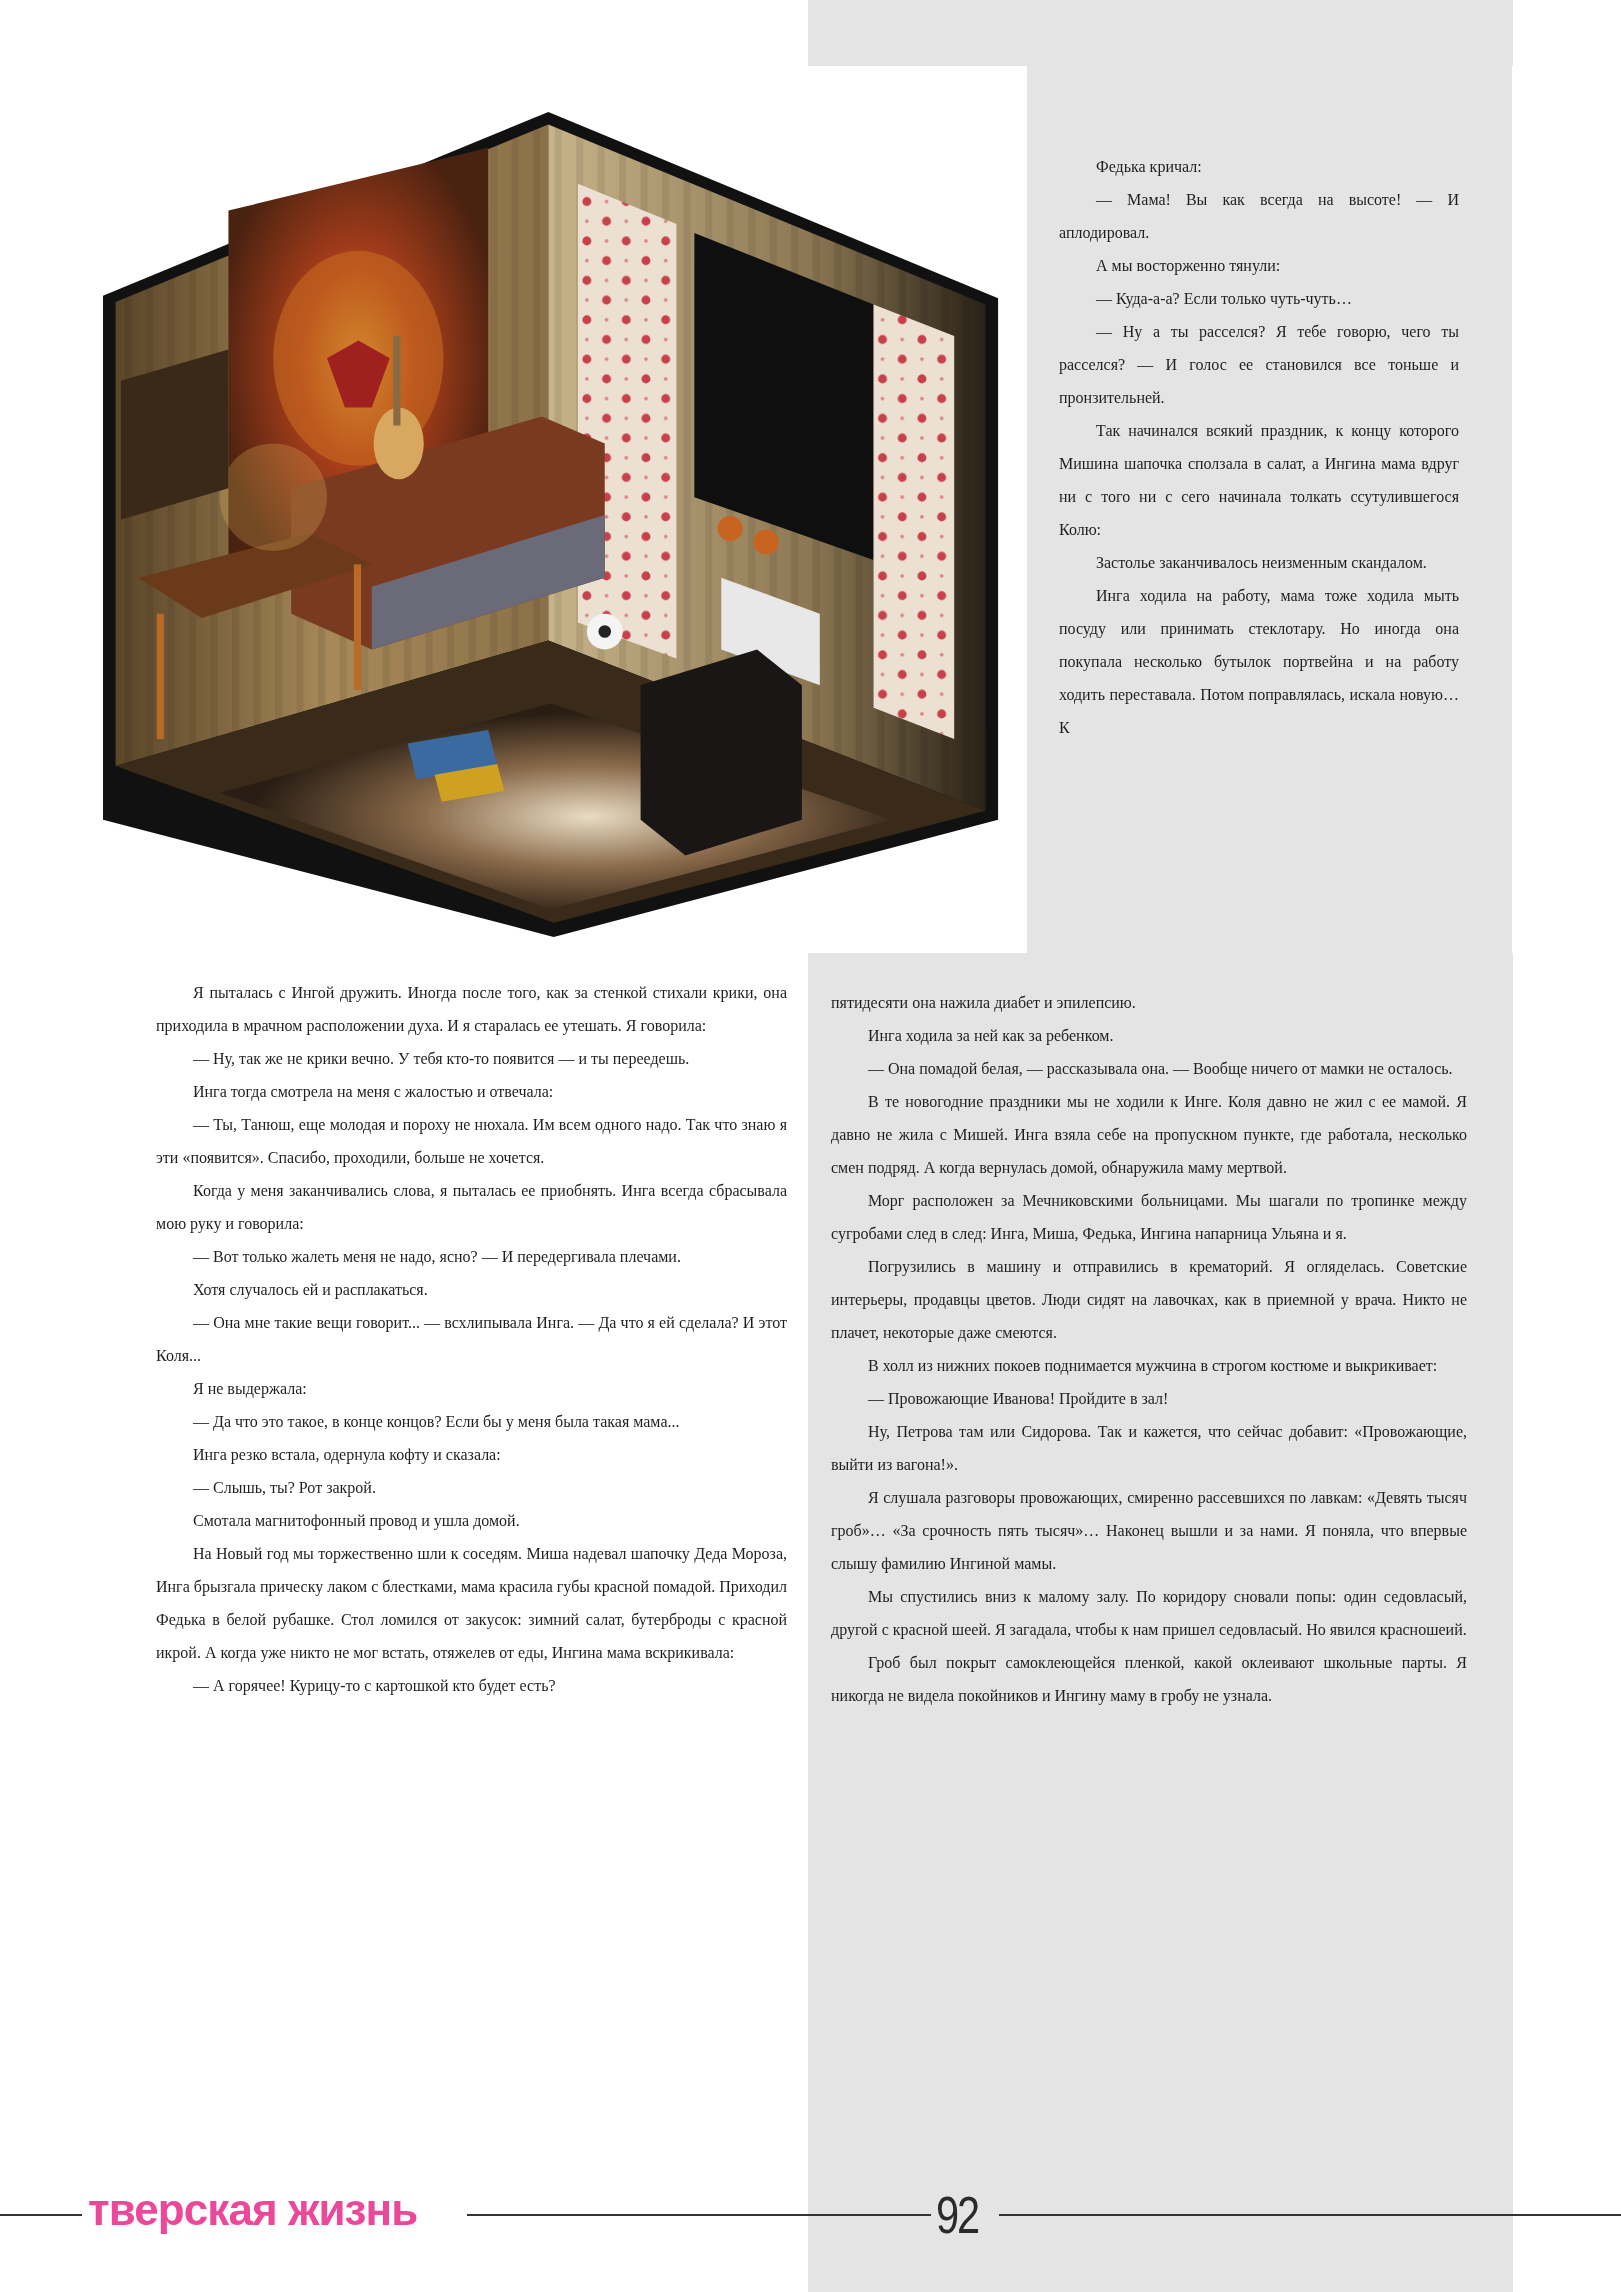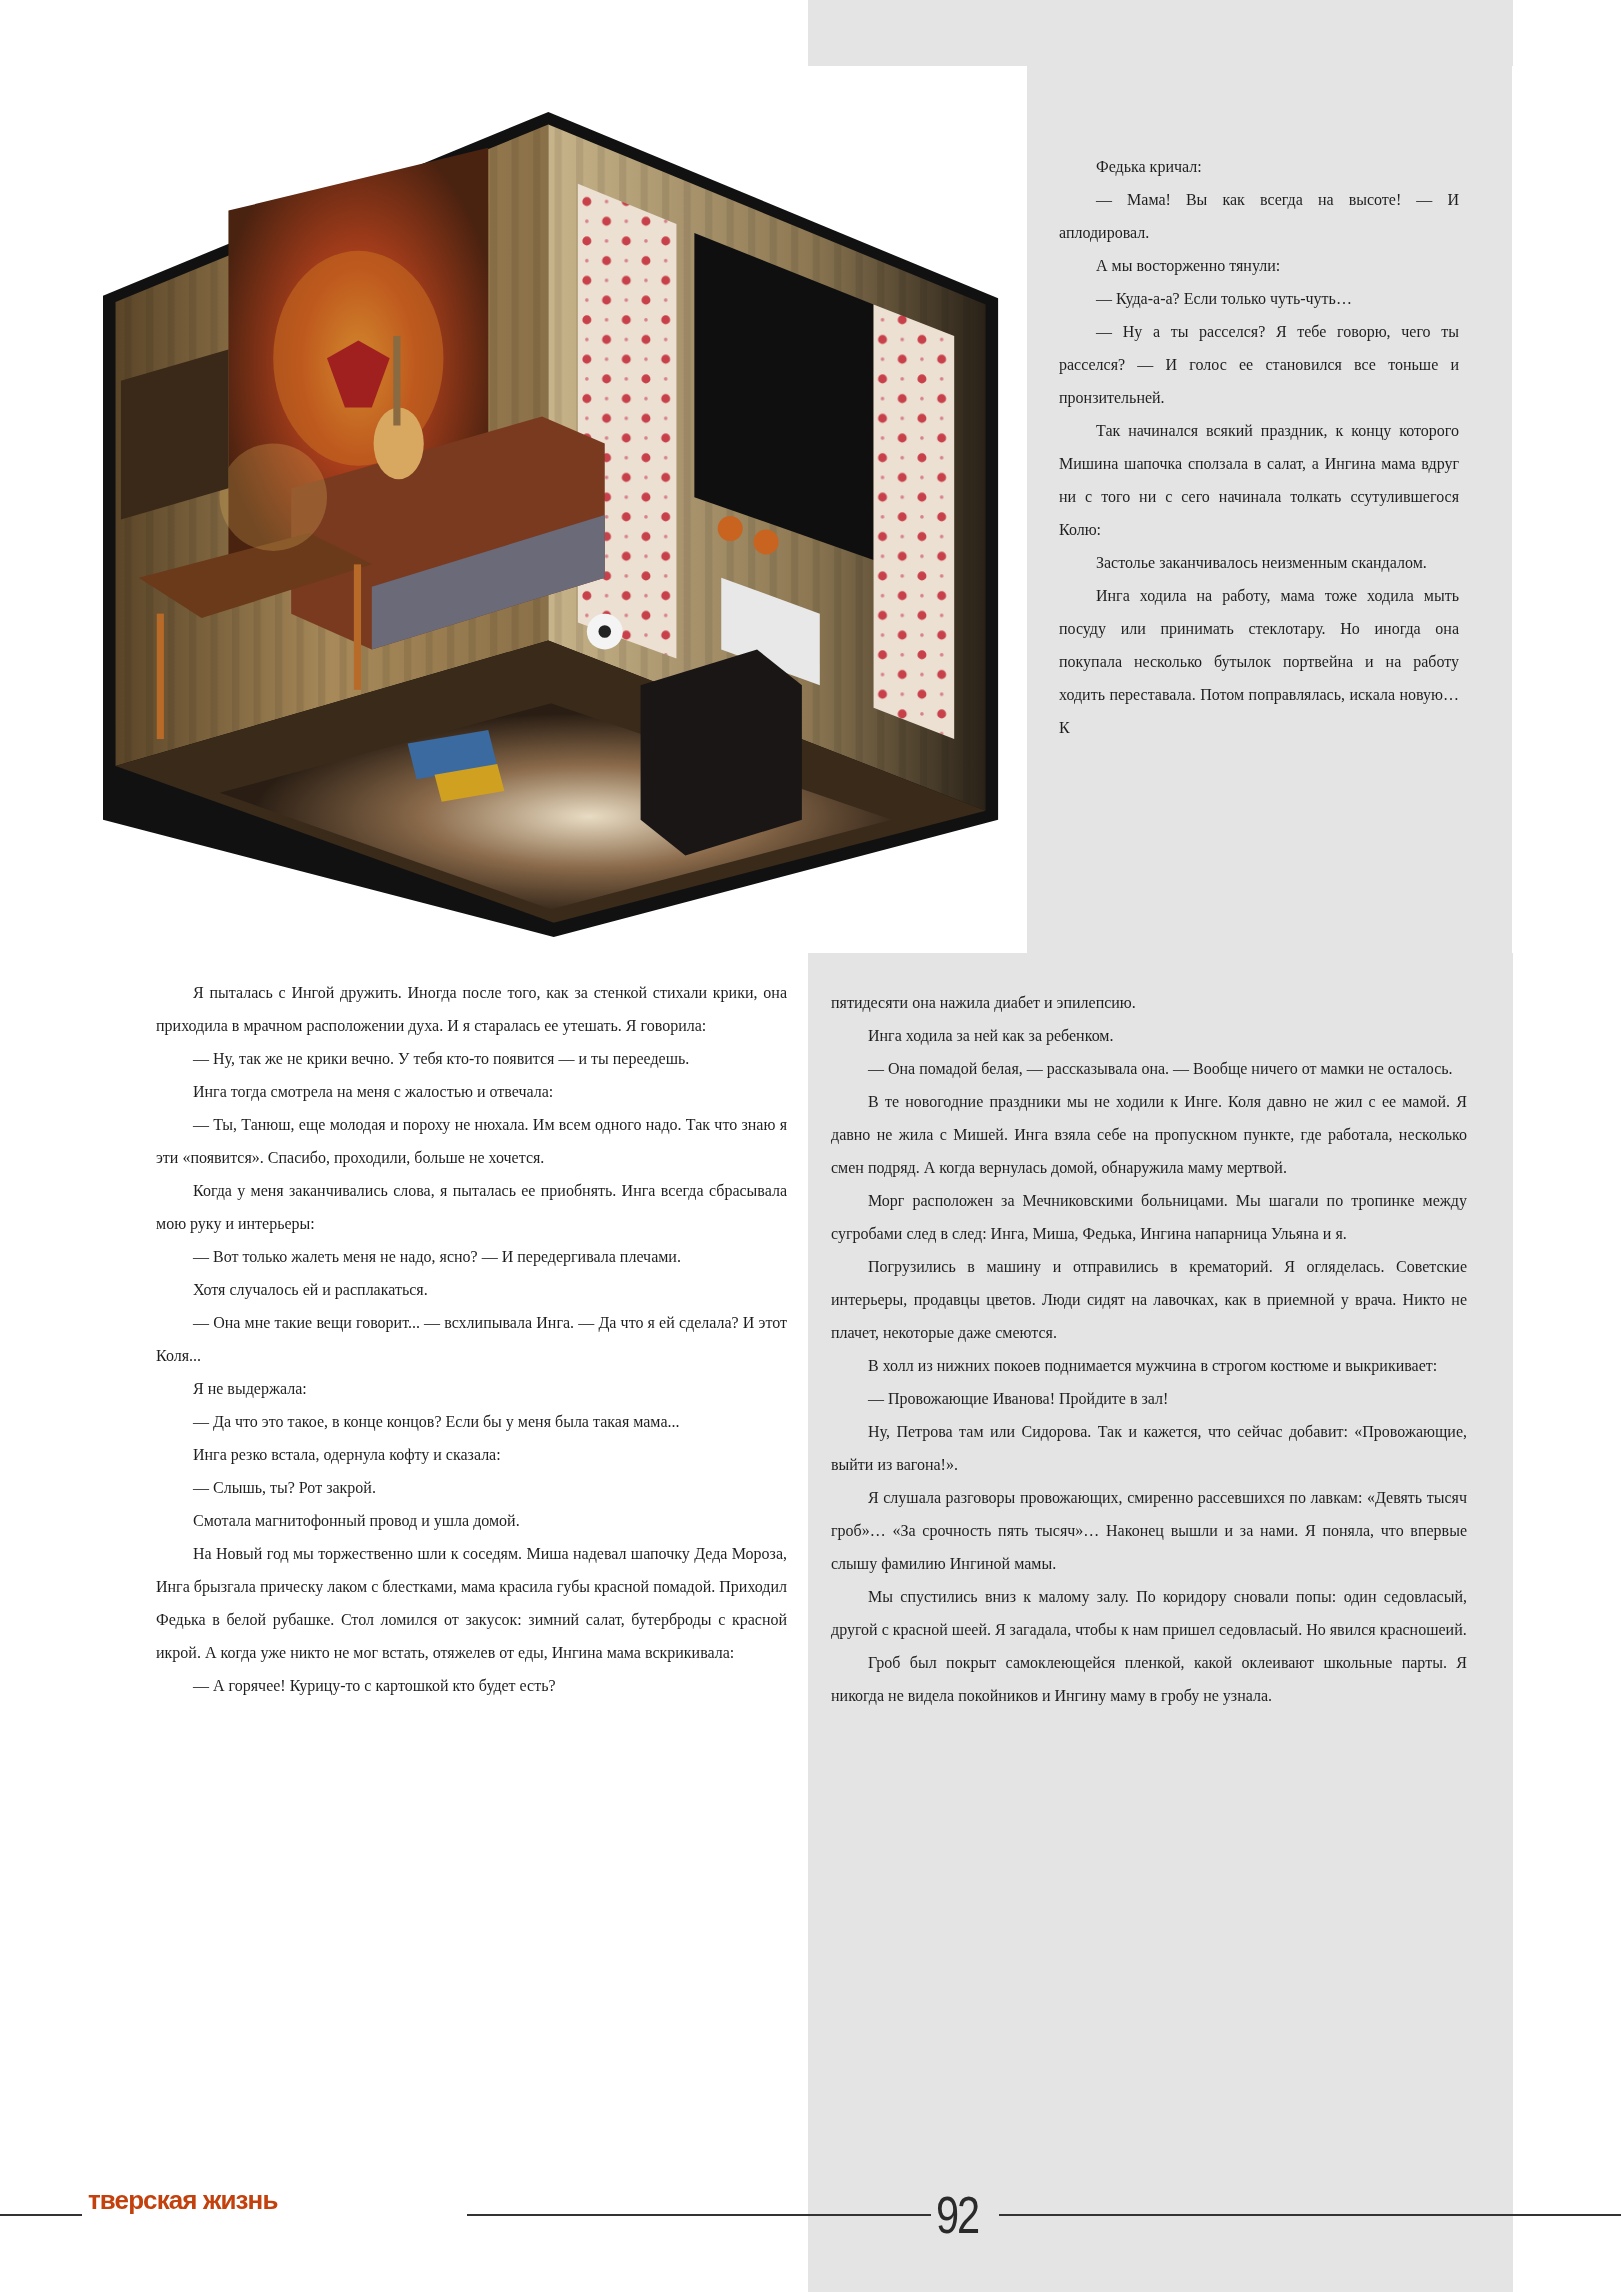--- a/index.html
+++ b/index.html
@@ -39,21 +39,21 @@
   .col-bottom-right { left: 831px; top: 967px; width: 636px; font-family: "Liberation Sans Narrow", "Liberation Serif", serif; }
   .col-left { left: 156px; top: 976px; width: 631px; }
 
   
   .footer-line-left {
     position: absolute; left: 0; top: 2214px; width: 82px; height: 1.8px; background: #333;
   }
   .footer-brand {
     position: absolute; left: 88px; top: 2185px;
     font-family: "Liberation Sans", "DejaVu Sans", sans-serif;
-    font-weight: bold; font-size: 26px; letter-spacing: -0.9px; color: #c2410c;
+    font-weight: bold; font-size: 44px; letter-spacing: -0.9px; color: #ec4899;
   }
   .footer-line-mid {
     position: absolute; left: 467px; top: 2214px; width: 464px; height: 1.8px; background: #333;
   }
   .footer-page {
     position: absolute; left: 936px; top: 2185px;
     font-family: "Liberation Sans", "DejaVu Sans", sans-serif;
     font-weight: 300; font-size: 52px; color: #2a2a2a; letter-spacing: -2.7px;
     transform: scaleX(0.8); transform-origin: left top;
   }
@@ -177,21 +177,21 @@
   <p>Я слушала разговоры провожающих, смиренно рассевшихся по лавкам: «Девять тысяч гроб»… «За срочность пять тысяч»… Наконец вышли и за нами. Я поняла, что впервые слышу фамилию Ингиной мамы.</p>
   <p>Мы спустились вниз к малому залу. По коридору сновали попы: один седовласый, другой с красной шеей. Я загадала, чтобы к нам пришел седовласый. Но явился красношеий.</p>
   <p>Гроб был покрыт самоклеющейся пленкой, какой оклеивают школьные парты. Я никогда не видела покойников и Ингину маму в гробу не узнала.</p>
 </div>
 
 <div class="col col-left">
   <p>Я пыталась с Ингой дружить. Иногда после того, как за стенкой стихали крики, она приходила в мрачном расположении духа. И я старалась ее утешать. Я говорила:</p>
   <p>— Ну, так же не крики вечно. У тебя кто-то появится — и ты переедешь.</p>
   <p>Инга тогда смотрела на меня с жалостью и отвечала:</p>
   <p>— Ты, Танюш, еще молодая и пороху не нюхала. Им всем одного надо. Так что знаю я эти «появится». Спасибо, проходили, больше не хочется.</p>
-  <p>Когда у меня заканчивались слова, я пыталась ее приобнять. Инга всегда сбрасывала мою руку и интерьеры:</p>
+  <p>Когда у меня заканчивались слова, я пыталась ее приобнять. Инга всегда сбрасывала мою руку и говорила:</p>
   <p>— Вот только жалеть меня не надо, ясно? — И передергивала плечами.</p>
   <p>Хотя случалось ей и расплакаться.</p>
   <p>— Она мне такие вещи говорит... — всхлипывала Инга. — Да что я ей сделала? И этот Коля...</p>
   <p>Я не выдержала:</p>
   <p>— Да что это такое, в конце концов? Если бы у меня была такая мама...</p>
   <p>Инга резко встала, одернула кофту и сказала:</p>
   <p>— Слышь, ты? Рот закрой.</p>
   <p>Смотала магнитофонный провод и ушла домой.</p>
   <p>На Новый год мы торжественно шли к соседям. Миша надевал шапочку Деда Мороза, Инга брызгала прическу лаком с блестками, мама красила губы красной помадой. Приходил Федька в белой рубашке. Стол ломился от закусок: зимний салат, бутерброды с красной икрой. А когда уже никто не мог встать, отяжелев от еды, Ингина мама вскрикивала:</p>
   <p>— А горячее! Курицу-то с картошкой кто будет есть?</p>

